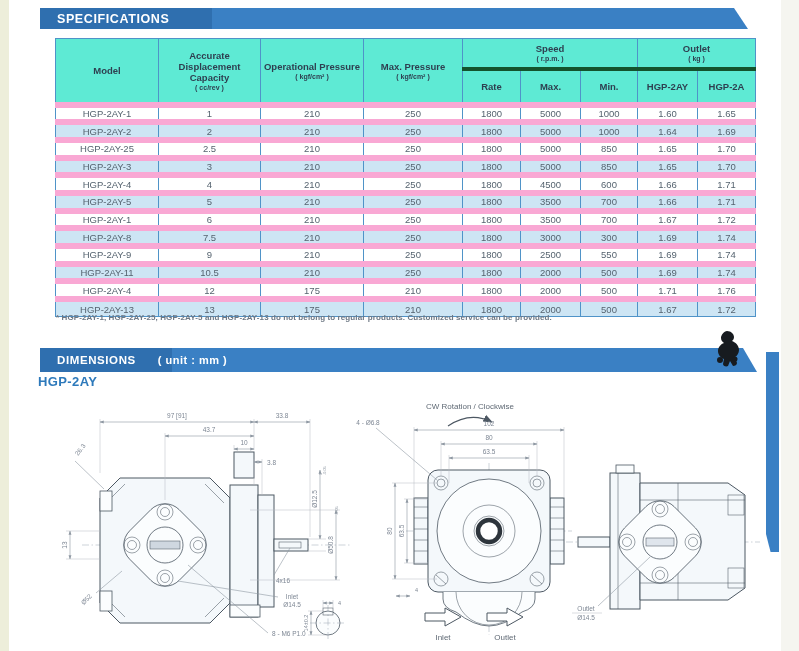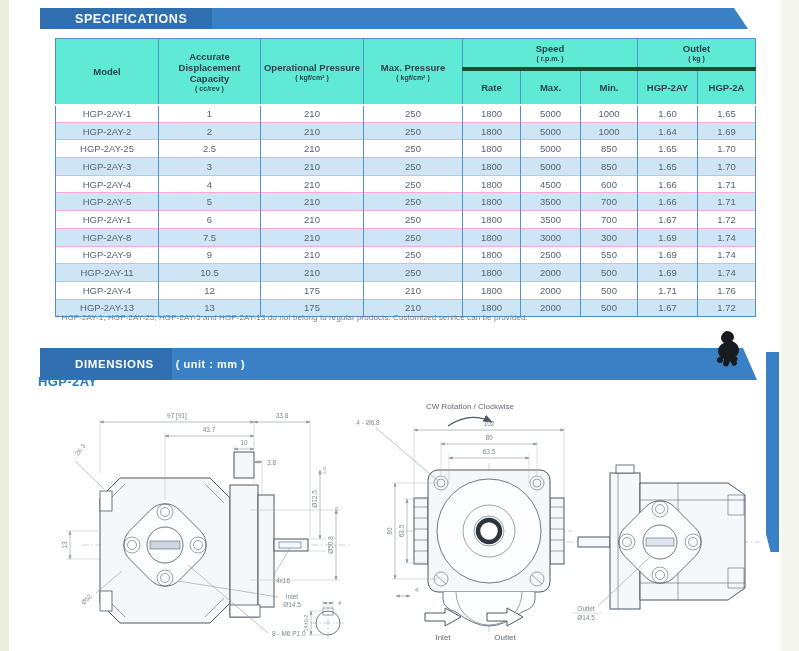--- a/index.html
+++ b/index.html
@@ -6,40 +6,40 @@
   html,body { width:799px; height:651px; background:#fdfdfa; font-family:"Liberation Sans", sans-serif; }
   .page { position:relative; width:799px; height:651px; overflow:hidden; background:#ffffff; }
   .edge-left { position:absolute; left:0; top:0; width:9px; height:651px; background:#edeeda; }
   .edge-right { position:absolute; right:0; top:0; width:18px; height:651px; background:#f5f5f0; }
 
   
   .banner { position:absolute; height:21px; background:#3a80c4; color:#fff;
             display:flex; align-items:center;
             clip-path:polygon(0 0, calc(100% - 14px) 0, 100% 100%, 0 100%); }
   .banner .dark { position:absolute; left:0; top:0; bottom:0; background:rgba(10,50,100,0.22); }
-  .banner .txt { position:relative; font-size:12.5px; font-weight:bold; letter-spacing:0.6px; padding-left:35px; }
+  .banner .txt { position:relative; font-size:12.5px; font-weight:bold; letter-spacing:0.6px; padding-left:17px; }
   .banner .unit { position:relative; font-size:11px; font-weight:bold; padding-left:22px; letter-spacing:0.5px; }
   #spec-banner { left:40px; top:8px; width:708px; }
-  #dim-banner  { left:40px; top:348px; width:717px; height:32px; }
+  #dim-banner  { left:40px; top:348px; width:717px; height:24px; }
 
   
   #spec-table-wrap { position:absolute; left:55px; top:38px; width:701px; }
   table { border-collapse:collapse; width:700px; table-layout:fixed; }
   th, td { border-left:1px solid #4f93c8; border-right:1px solid #4f93c8; text-align:center; }
   table { border:1px solid #4f93c8; }
   thead th { background:#5eead4; color:#2e3f50; font-size:9.5px; font-weight:bold; vertical-align:middle; }
   thead tr.tier2 th { border-top:4px solid #14532d; height:36px; }
   thead tr.tier1 th { height:30px; }
   thead th .unit { display:block; font-size:7px; font-weight:bold; margin-top:1px; }
   tbody { border-top:2px solid #ffffff; }
-  tbody tr { border-top:1px solid #f9a8d4; }
+  tbody tr { border-top:6px solid #f9a8d4; }
   tbody tr:nth-child(even) { background:#cde5f4; }
   tbody tr:nth-child(odd)  { background:#ffffff; }
   tbody td { height:17.7px; font-size:9.5px; color:#55636f; }
-  #footnote { position:absolute; left:56px; top:313px; font-size:8px; color:#6e7884; letter-spacing:0.1px; }
+  #footnote { position:absolute; left:56px; top:313px; font-size:8px; color:#6e7884; letter-spacing:0.1px;font-weight:bold; }
 
   #series-heading { position:absolute; left:38px; top:374px; font-size:13px; font-weight:bold; color:#2d79bb; letter-spacing:0.4px; }
 
   .side-bar { position:absolute; left:766px; top:352px; width:13px; height:200px; background:#3a80c4;
               clip-path:polygon(0 0,100% 0,100% 100%,35% 100%,0 91%); }
   #mascot { position:absolute; left:706px; top:329px; width:42px; height:38px; }
 
   #drawings { position:absolute; left:38px; top:395px; }
   .outline { fill:#f4f8fb; stroke:#4d5863; stroke-width:1; }
   .outline2 { fill:#fbfdfe; stroke:#4d5863; stroke-width:0.8; }

